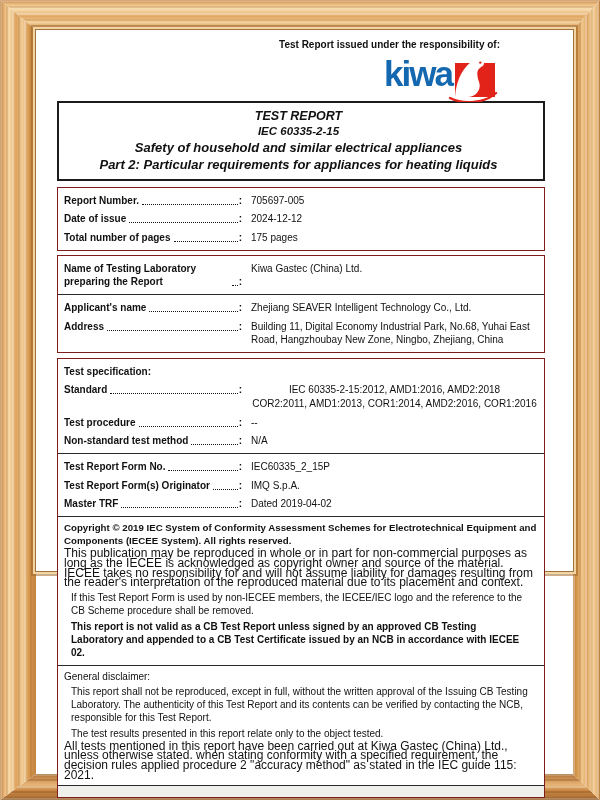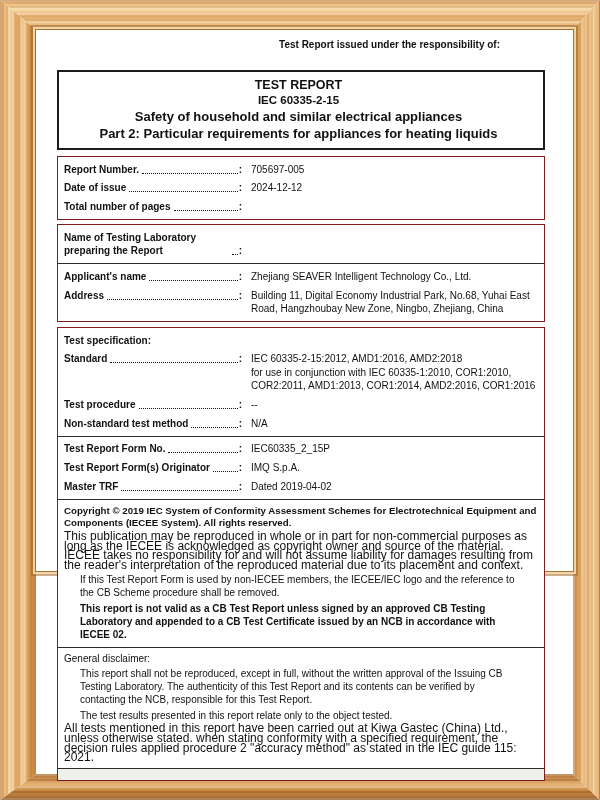--- a/index.html
+++ b/index.html
@@ -47,62 +47,71 @@
     box-shadow:0 0 0 1px rgba(140,90,35,.8), 0 0 0 3px rgba(246,216,168,.95), 0 0 0 5px rgba(160,105,45,.55);
   }
   .content{position:absolute;left:21px;top:0;width:488px;}
   
   .hdr-note{margin-top:9px;padding-right:45px;text-align:right;font-weight:bold;font-size:10px;}
   .logo-row{display:flex;justify-content:flex-end;padding-right:46px;margin-top:5px;height:42px;align-items:flex-start;}
   .kiwa-word{font-weight:bold;font-size:35px;line-height:38px;letter-spacing:-2px;color:#1468af;}
   .kiwa-svg{margin-left:-5px;margin-top:1px;}
   
   .title-box{
-    margin-top:20px;border:2px solid #1c1c1c;background:#fff;
-    text-align:center;padding:5px 6px 6px 1px;
+    margin-top:4px;border:2px solid #1c1c1c;background:#fff;
+    text-align:center;padding:5px 6px 6px 1px;font-style:italic;
   }
   .t1{font-weight:bold;font-size:12.5px;line-height:16px;}
   .t2{font-weight:bold;font-size:11.5px;line-height:15px;}
   .t3{font-weight:bold;font-size:13px;line-height:17px;}
   .t4{font-weight:bold;font-size:13px;line-height:17px;}
   
   .box{border:1px solid #7f1d1d;background:#fff;}
   .gap4{height:4px;} .gap5{height:5px;} .gap6{height:6px;}
   .sec{padding:3px 6px;}
   .sec + .sec{border-top:1px solid #2a2a2a;}
   .row{display:flex;align-items:flex-start;padding:2.6px 0;font-size:10px;line-height:13.5px;}
   .lcell{width:178px;display:flex;align-items:flex-end;flex:none;}
   .lbl{font-weight:bold;}
   .leader{flex:1;min-width:6px;border-bottom:1.6px dotted #151515;margin:0 1px 2.5px 3px;}
   .colon{font-weight:bold;}
   .vcell{flex:1;padding-left:9px;}
-  .vline{display:block;}
+  .vline{display:block;text-align:center;}
   .spec-head{font-weight:bold;font-size:10px;line-height:13.5px;padding:2.6px 0;}
   
   .p-bold{font-weight:bold;font-size:9.7px;line-height:12.5px;margin:2px 0;}
   .p-small{font-size:12px;line-height:9.6px;margin:2px 0;}
-  .p-norm{font-size:10px;line-height:13px;margin:3px 16px;}
+  .p-norm{font-size:10px;line-height:13px;margin:3px 7px;}
   .gd-head{font-weight:normal;font-size:10px;line-height:13px;margin:1px 0 2px 0;}
   .empty-row{height:11px;background:#efefec;border-top:1px solid #2a2a2a;}
   
   .footer{margin-top:23px;margin-left:8px;font-size:7.6px;line-height:10px;color:#1a1a1a;}
 </style>
 </head>
 <body>
 
 <div class="wood wood-top"></div>
 <div class="wood wood-bottom"></div>
 <div class="wood wood-left"></div>
 <div class="wood wood-right"></div>
 
 <div class="page">
   <div class="content">
 
     <div class="hdr-note">Test Report issued under the responsibility of:</div>
 
+    <div class="logo-row">
+      <span class="kiwa-word" style="color: rgb(20, 104, 175);">kiwa</span>
+      <svg class="kiwa-svg" width="52" height="46" viewBox="0 0 52 46">
+        <path class="logo-red" fill="#e2231a" d="M8 7 h40 v34 h-40 z"></path>
+        <path fill="#ffffff" d="M8 41 C9 22 18 9 27 4 C31 1.6 37 2.6 37 7.4 C37 10.4 33.4 10.6 31.6 13.2 C29.4 16.2 30.4 21 32.2 26.4 C34.6 33.8 28.6 41 20.6 41 Z"></path>
+        <path class="logo-red" fill="none" stroke="#e2231a" stroke-width="2.4" stroke-linecap="round" d="M3 42 C16 48.5 38 47.5 49 37"></path>
+        <circle fill="#e2231a" cx="33.3" cy="6.6" r="1.2"></circle>
+      </svg>
+    </div>
 
     <div class="title-box">
       <div class="t1">TEST REPORT</div>
       <div class="t2">IEC 60335-2-15</div>
       <div class="t3">Safety of household and similar electrical appliances</div>
       <div class="t4">Part 2: Particular requirements for appliances for heating liquids</div>
     </div>
 
     <div class="gap6"></div>
 
@@ -123,34 +132,36 @@
               <span class="colon">:</span>
             </span>
           <span class="vcell">2024-12-12</span>
         </div>
         <div class="row">
           <span class="lcell">
               <span class="lbl">Total number of pages</span>
               <span class="leader"></span>
               <span class="colon">:</span>
             </span>
+          <span class="vcell">175 pages</span>
         </div>
       </div>
     </div>
 
     <div class="gap4"></div>
 
     <div class="box">
       <div class="sec">
         <div class="row">
           <span class="lcell">
               <span class="lbl">Name of Testing Laboratory preparing the Report</span>
               <span class="leader"></span>
               <span class="colon">:</span>
             </span>
+          <span class="vcell">Kiwa Gastec (China) Ltd.</span>
         </div>
       </div>
       <div class="sec">
         <div class="row">
           <span class="lcell">
               <span class="lbl">Applicant's name</span>
               <span class="leader"></span>
               <span class="colon">:</span>
             </span>
           <span class="vcell">Zhejiang SEAVER Intelligent Technology Co., Ltd.</span>
@@ -172,21 +183,20 @@
       <div class="sec">
         <div class="spec-head">Test specification:</div>
         <div class="row">
           <span class="lcell">
               <span class="lbl">Standard</span>
               <span class="leader"></span>
               <span class="colon">:</span>
             </span>
           <span class="vcell">
             <span class="vline">IEC 60335-2-15:2012, AMD1:2016, AMD2:2018</span>
-            <span class="vline">for use in conjunction with IEC 60335-1:2010, COR1:2010,</span>
             <span class="vline">COR2:2011, AMD1:2013, COR1:2014, AMD2:2016, COR1:2016</span>
           </span>
         </div>
         <div class="row">
           <span class="lcell">
               <span class="lbl">Test procedure</span>
               <span class="leader"></span>
               <span class="colon">:</span>
             </span>
           <span class="vcell">--</span>

